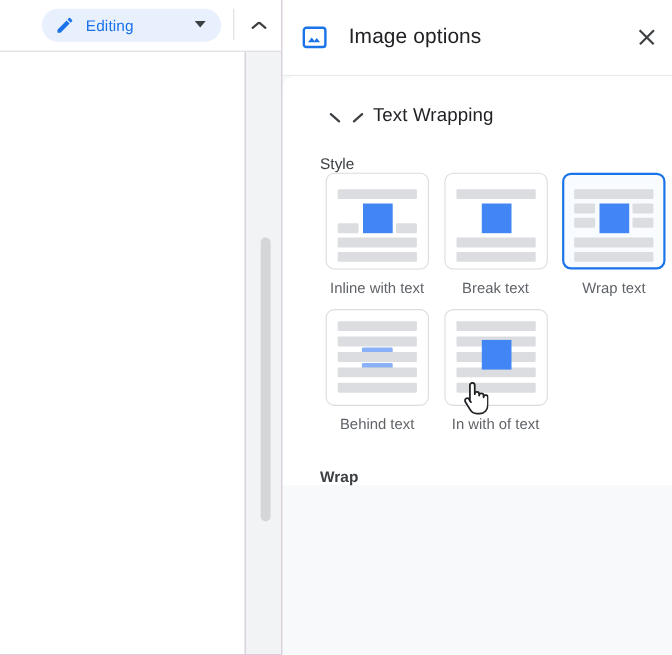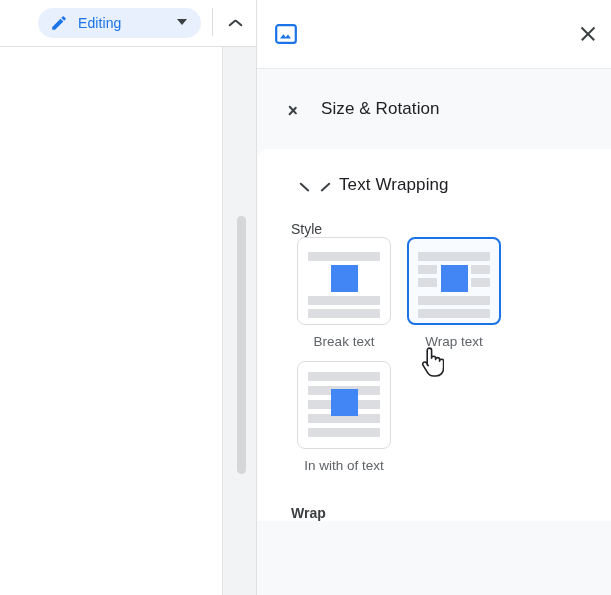--- a/index.html
+++ b/index.html
@@ -333,41 +333,49 @@
     <div class="scrollbar-thumb"></div>
   </div>
 
   <div class="panel">
 
     <div class="panel-header">
       <svg class="img-opt-icon" viewBox="0 0 24 24">
         <rect x="2.2" y="3.2" width="19.6" height="17.6" rx="2.4" fill="none" stroke="#1a73e8" stroke-width="2.2"></rect>
         <path d="M6 16.5l3.4-4.3 2.4 3 2.1-2.6 3.1 3.9z" fill="#1a73e8"></path>
       </svg>
+      <span class="panel-title">Image options</span>
       <div class="close-btn">
         <span class="x-glyph"></span>
       </div>
     </div>
 
-    <div class="section-collapsed">
-      <span class="chev-right"></span>
-      <span class="section-label">Size &amp; Rotation</span>
-    </div>
 
     <div class="section-expanded">
 
       <div class="section-head">
         <span class="chev-down"></span>
         <span class="section-label">Text Wrapping</span>
       </div>
 
       <div class="group-label">Style</div>
 
       <div class="style-row row1">
 
+        <div class="style-cell">
+          <div class="thumb">
+            <div class="bar" style="left:10px;  top:14px; width:72px; height:9px;"></div>
+            <div class="blue-sq" style="left:33px; top:27px; width:27px; height:27px;"></div>
+            <div class="bar" style="left:10px;  top:45px; width:19px; height:9px;"></div>
+            <div class="bar" style="left:63px;  top:45px; width:19px; height:9px;"></div>
+            <div class="bar" style="left:10px;  top:58px; width:72px; height:9px;"></div>
+            <div class="bar" style="left:10px;  top:71px; width:72px; height:9px;"></div>
+          </div>
+          <div class="thumb-label">Inline with text</div>
+        </div>
 
         <div class="style-cell">
           <div class="thumb">
             <div class="bar" style="left:10px;  top:14px; width:72px; height:9px;"></div>
             <div class="blue-sq" style="left:33px; top:27px; width:27px; height:27px;"></div>
             <div class="bar" style="left:10px;  top:58px; width:72px; height:9px;"></div>
             <div class="bar" style="left:10px;  top:71px; width:72px; height:9px;"></div>
           </div>
           <div class="thumb-label">Break text</div>
         </div>
@@ -382,20 +390,32 @@
             <div class="bar" style="left:62px; top:39px; width:19px; height:9px;"></div>
             <div class="bar" style="left:9px;  top:57px; width:72px; height:9px;"></div>
             <div class="bar" style="left:9px;  top:70px; width:72px; height:9px;"></div>
           </div>
           <div class="thumb-label">Wrap text</div>
         </div>
       </div>
 
       <div class="style-row row2">
 
+        <div class="style-cell">
+          <div class="thumb">
+            <div class="bar" style="left:10px; top:10px; width:72px; height:9px;"></div>
+            <div class="bar" style="left:10px; top:24px; width:72px; height:9px;"></div>
+            <div class="blue-bar" style="left:32px; top:34px; width:28px; height:6px;"></div>
+            <div class="bar" style="left:10px; top:38px; width:72px; height:9px;"></div>
+            <div class="blue-bar" style="left:32px; top:48px; width:28px; height:6px;"></div>
+            <div class="bar" style="left:10px; top:52px; width:72px; height:9px;"></div>
+            <div class="bar" style="left:10px; top:66px; width:72px; height:9px;"></div>
+          </div>
+          <div class="thumb-label">Behind text</div>
+        </div>
 
         <div class="style-cell">
           <div class="thumb">
             <div class="bar" style="left:10px; top:10px; width:72px; height:9px;"></div>
             <div class="bar" style="left:10px; top:24px; width:72px; height:9px;"></div>
             <div class="bar" style="left:10px; top:38px; width:72px; height:9px;"></div>
             <div class="bar" style="left:10px; top:52px; width:72px; height:9px;"></div>
             <div class="bar" style="left:10px; top:66px; width:72px; height:9px;"></div>
             <div class="blue-sq" style="left:33px; top:27px; width:27px; height:27px;"></div>
           </div>

